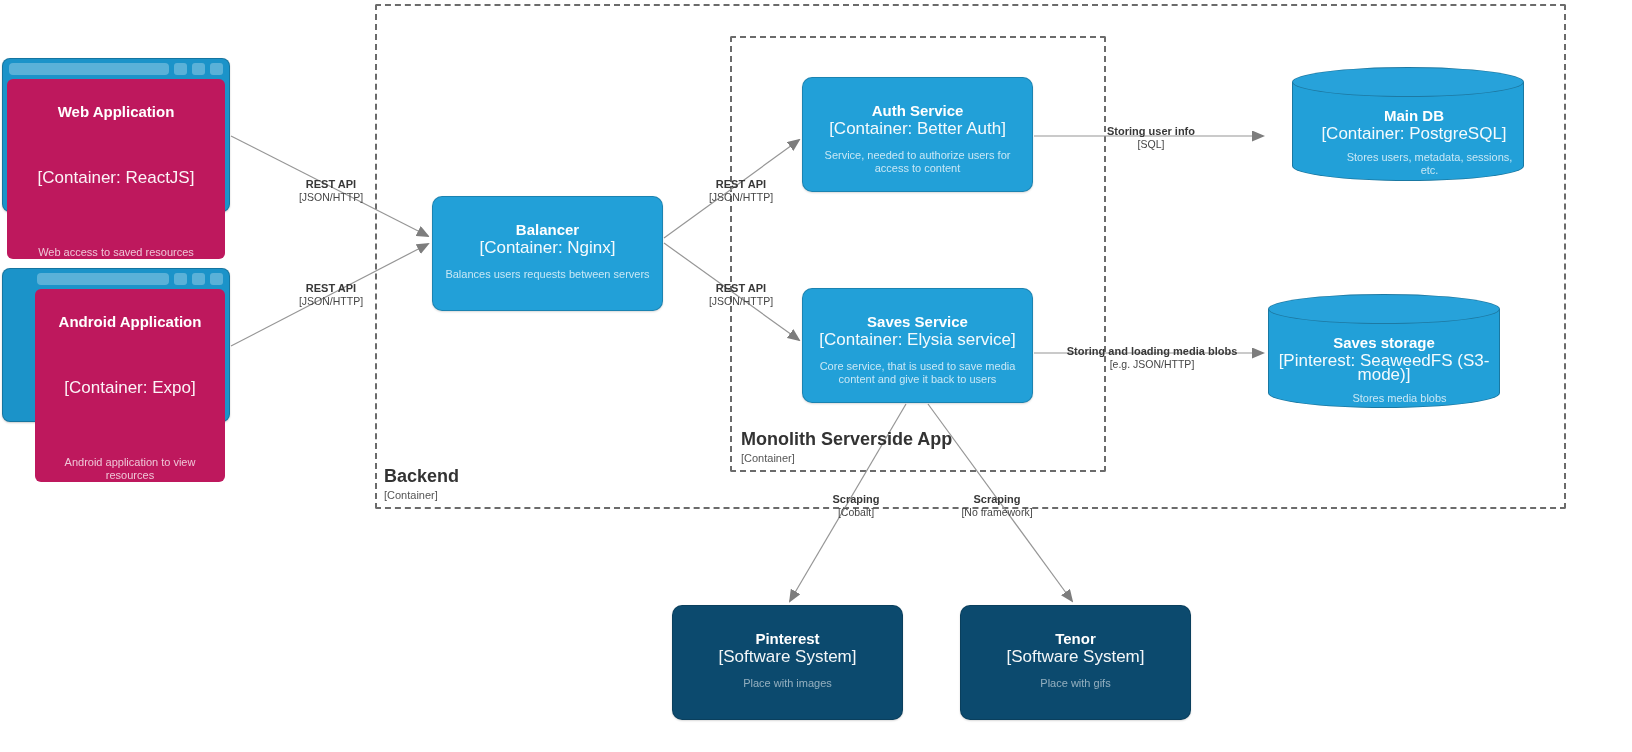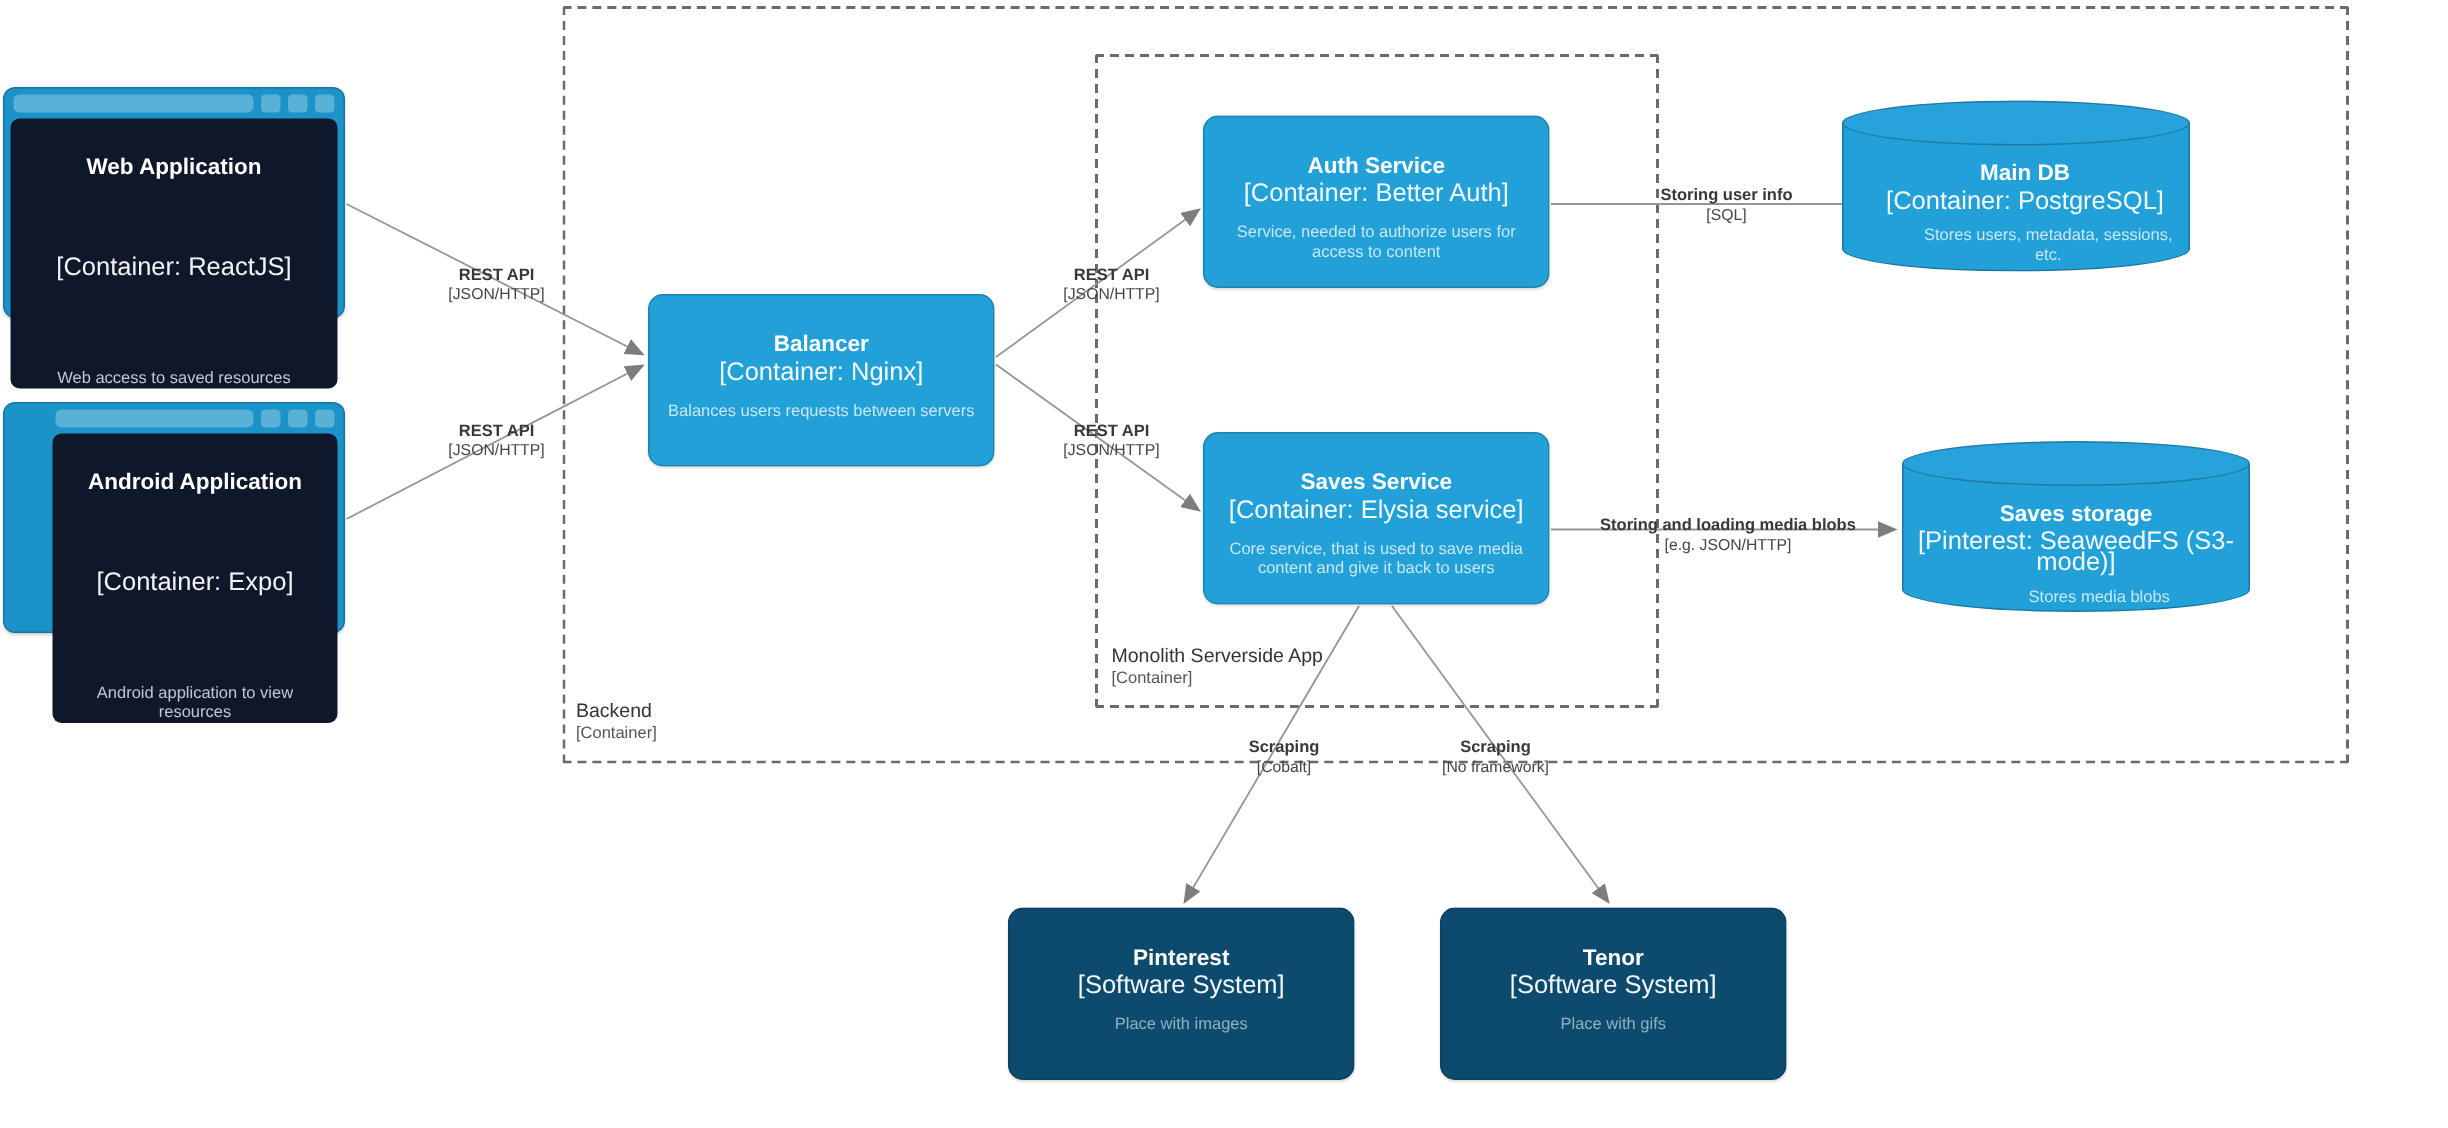--- a/index.html
+++ b/index.html
@@ -3,21 +3,21 @@
 <meta charset="utf-8">
 <style>
   * { margin:0; padding:0; box-sizing:border-box; }
   html,body { background:#ffffff; }
   body { font-family:"Liberation Sans", sans-serif; }
   #canvas { position:relative; width:1632px; height:752px; background:#ffffff; overflow:hidden; }
 
   
   .boundary { position:absolute; border:2px dashed #6b6b6b; border-radius:2px; z-index:1; }
   .boundary-label { position:absolute; z-index:4; }
-  .boundary-label .b-title { font-size:13px; font-weight:normal; color:#333333; }
+  .boundary-label .b-title { font-size:18px; font-weight:bold; color:#333333; }
   .boundary-label .b-type { font-size:11px; color:#555555; margin-top:2px; }
 
   
   #edges { position:absolute; left:0; top:0; z-index:2; }
   .edge-label { position:absolute; transform:translate(-50%,-50%); text-align:center; z-index:3; white-space:nowrap; }
   .edge-label .e-name { font-size:11px; font-weight:bold; color:#383838; }
   .edge-label .e-tech { font-size:10.5px; color:#454545; margin-top:1px; }
 
   
   .node { position:absolute; z-index:5; color:#ffffff; text-align:center; }
@@ -34,21 +34,21 @@
   .box-gray { background:#0c4a6e; border:1px solid rgba(0,0,0,0.15); }
   .box-gray .n-desc { color:rgba(255,255,255,0.55); }
 
   
   .browser { width:228px; height:154px; background:#1b93c9; border:1px solid rgba(0,0,0,0.2);
              border-radius:8px; padding:4px; display:flex; flex-direction:column;
              box-shadow:0 1px 2px rgba(0,0,0,0.2); }
   .browser-bar { height:16px; display:flex; gap:5px; align-items:center; padding:0 2px; margin-bottom:4px; }
   .browser-address { flex:1; height:12px; background:rgba(255,255,255,0.28); border-radius:4px; }
   .browser-btn { width:13px; height:12px; background:rgba(255,255,255,0.28); border-radius:3px; }
-  .browser-panel { flex:1; background:#0f172a; border-radius:6px; display:flex; flex-direction:column;
+  .browser-panel { flex:1; background:#be185d; border-radius:6px; display:flex; flex-direction:column;
                    justify-content:flex-start; padding-top:24px;gap:48px; }
 
   
   .cylinder { width:232px; height:114px; }
   .cyl-top  { position:absolute; left:0; top:0; width:100%; height:30px; background:#27a2da;
               border:1px solid rgba(0,0,0,0.25); border-radius:50%; z-index:2; }
   .cyl-body { position:absolute; left:0; top:15px; width:100%; bottom:0; background:#22a0d8;
               border-left:1px solid rgba(0,0,0,0.25); border-right:1px solid rgba(0,0,0,0.25);
               border-bottom:1px solid rgba(0,0,0,0.25);
               border-radius:0 0 50% 50% / 0 0 15px 15px; z-index:1; }
@@ -160,21 +160,21 @@
     <div class="n-sub">[Container: Better Auth]</div>
     <div class="n-desc">Service, needed to authorize users for access to content</div>
   </div>
 
   <div class="node box-rounded" style="left:802px; top:288px;">
     <div class="n-title">Saves Service</div>
     <div class="n-sub">[Container: Elysia service]</div>
     <div class="n-desc">Core service, that is used to save media content and give it back to users</div>
   </div>
 
-  <div class="node cylinder" style="left:1228px; top:67px;padding-left:12px;">
+  <div class="node cylinder" style="left:1292px; top:67px;padding-left:12px;">
     <div class="cyl-top"></div>
     <div class="cyl-body"></div>
     <div class="cyl-text">
       <div class="n-title">Main DB</div>
       <div class="n-sub">[Container: PostgreSQL]</div>
       <div class="n-desc">Stores users, metadata, sessions, etc.</div>
     </div>
   </div>
 
   <div class="node cylinder" style="left:1268px; top:294px;">

